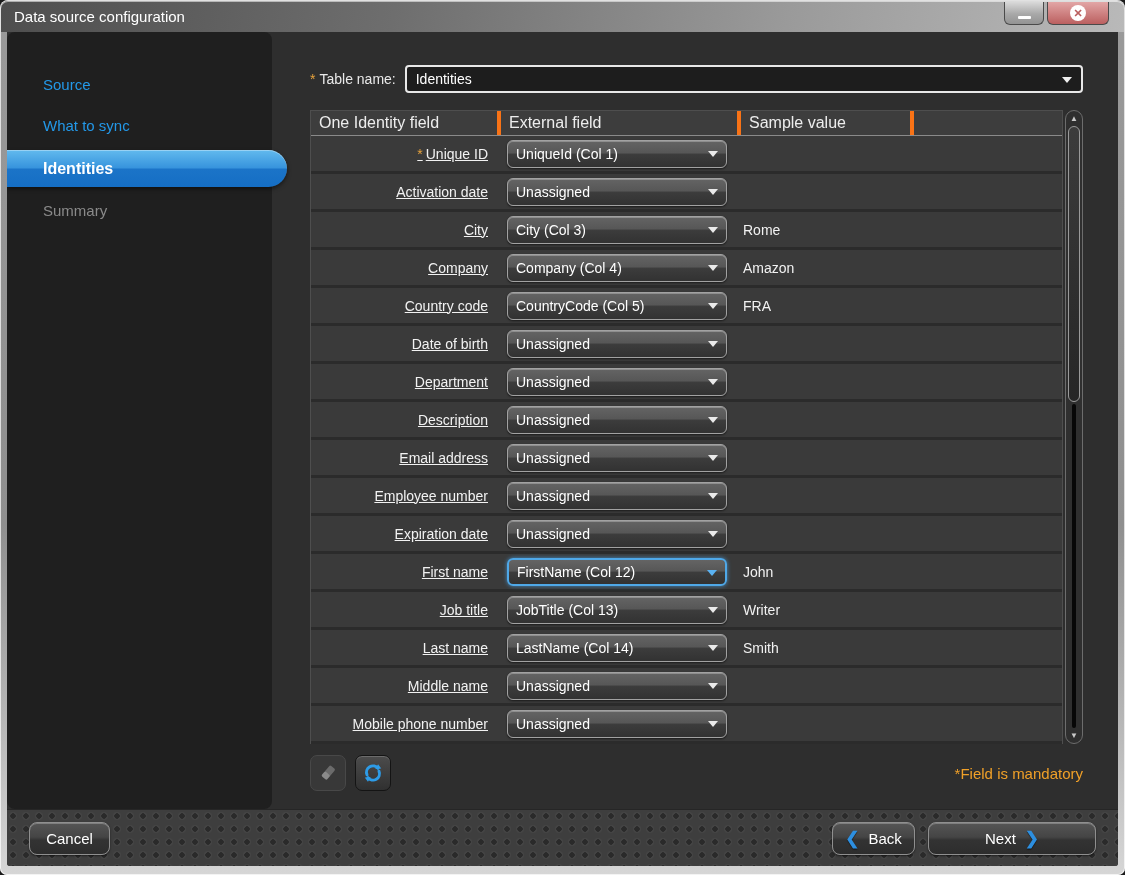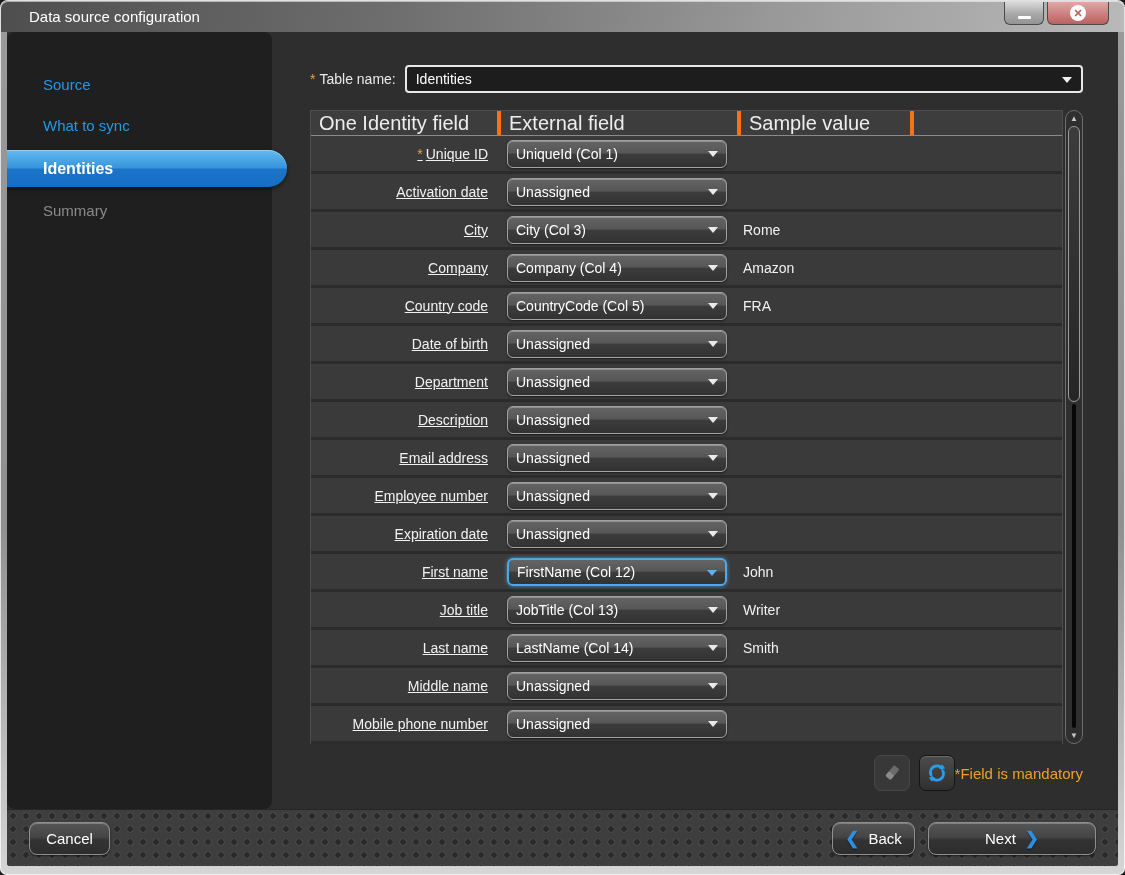--- a/index.html
+++ b/index.html
@@ -7,21 +7,21 @@
 
   .window { position:relative; width:1125px; height:875px; border-radius:8px 8px 7px 7px; overflow:hidden;
             background:linear-gradient(to bottom,#9a9a9a 0%,#8f8f8f 60%,#d6d6d6 100%);
             box-shadow: inset 0 0 0 1px rgba(255,255,255,.7); }
 
   
   .titlebar { position:absolute; top:1px; left:1px; right:1px; height:31px;
               border-radius:7px 7px 0 0;
               background:linear-gradient(100deg,#4e4e4e 0%,#6e6e6e 35%,#9a9a9a 70%,#b9b9b9 100%);
               box-shadow: inset 0 1px 0 rgba(255,255,255,.55);
-              display:flex; align-items:center; padding-left:28px; color:#ffffff; font-size:15px; }
+              display:flex; align-items:center; padding-left:13px; color:#ffffff; font-size:15px; }
   .win-buttons { position:absolute; top:2px; right:16px; display:flex; gap:3px; z-index:9; }
   .win-btn { height:23px; border:1px solid #4a4a4a; border-top:none; border-radius:0 0 6px 6px;
              display:flex; align-items:center; justify-content:center; cursor:pointer; }
   .btn-min { width:40px; background:linear-gradient(#d9d9d9,#a8a8a8 55%,#939393); }
   .btn-min .bar { width:13px; height:3px; background:#ffffff; border-radius:1px; margin-top:8px; }
   .btn-close { width:62px; background:linear-gradient(#e2a6a6,#cd7f7f 55%,#bb6060); }
   .btn-close .circ { width:16px; height:16px; border-radius:50%; background:#ffffff; color:#bb5f5f;
                      font-size:11px; font-weight:bold; line-height:16px; text-align:center; }
 
   
@@ -51,21 +51,21 @@
            position:relative; cursor:pointer; }
   .combo .arrow { position:absolute; right:9px; top:10px; width:0; height:0;
                   border-left:5px solid transparent; border-right:5px solid transparent;
                   border-top:6px solid #f0f0f0; }
 
   
   .table-wrap { display:flex; }
   .grid { flex:1; border:1px solid #4e4e4e; border-bottom:none; }
   .grid-header { display:grid; grid-template-columns:186px 240px 173px 1fr; height:25px;
                  background:#3d3d3d; border-bottom:1px solid #8a8a8a; align-items:center;
-                 color:#ededed; font-size:20px; }
+                 color:#ededed; font-size:16px; }
   .hcell { height:100%; display:flex; align-items:center; padding-left:8px; }
   .hcell + .hcell { border-left:4px solid #f97316; }
   .rows { height:608px; overflow:hidden; background:#2b2b2b; }
   .trow { height:35px; margin-bottom:3px; background:#3a3a3a;
           display:grid; grid-template-columns:186px 240px 1fr; align-items:center; }
   .cell-label { text-align:right; padding-right:9px; color:#f2f2f2; font-size:14px; white-space:nowrap;text-decoration:underline; }
   .cell-label .req-mark { margin-right:3px; }
   .dropdown { width:220px; height:28px; margin-left:10px; border-radius:6px; border:1px solid #a2a2a2;
               background:linear-gradient(#646464 0%,#575757 45%,#3c3c3c 52%,#323232 100%);
               box-shadow: inset 0 1px 0 rgba(255,255,255,.28), 0 1px 2px rgba(0,0,0,.55);
@@ -81,21 +81,21 @@
   
   .vscroll { width:18px; height:634px; margin-left:2px; background:#2f2f2f;
              border:1px solid #6d6d6d; border-radius:9px; position:relative; }
   .sb-arrow { position:absolute; left:0; right:0; text-align:center; color:#c9c9c9; font-size:8px; cursor:pointer; }
   .sb-up { top:3px; } .sb-down { bottom:3px; }
   .sb-thumb { position:absolute; top:15px; left:2px; right:2px; height:276px;
               background:linear-gradient(#3c3c3c,#262626); border:1px solid #9a9a9a; border-radius:7px; cursor:pointer; }
   .sb-track { position:absolute; top:293px; bottom:15px; left:6px; width:4px; background:#070707; border-radius:2px; cursor:pointer; }
 
   
-  .table-footer { display:flex; align-items:center; justify-content:flex-end; margin-top:9px; height:40px; }
+  .table-footer { display:flex; align-items:center; justify-content:space-between; margin-top:9px; height:40px; }
   .icon-group { display:flex; gap:9px; }
   .icon-btn { width:36px; height:36px; border-radius:7px; display:flex; align-items:center; justify-content:center; }
   .icon-btn.disabled { background:#383838; border:1px solid #484848; cursor:default; }
   .icon-btn.enabled { background:linear-gradient(#4c4c4c,#303030); border:1px solid #141414;
                       box-shadow: inset 0 1px 0 rgba(255,255,255,.18); cursor:pointer; }
   .mandatory-note { color:#f0a028; font-size:15px; }
 
   
   .footer { height:57px; flex:none; display:flex; align-items:center; padding:0 22px;
             background-color:#3e3e3e;

